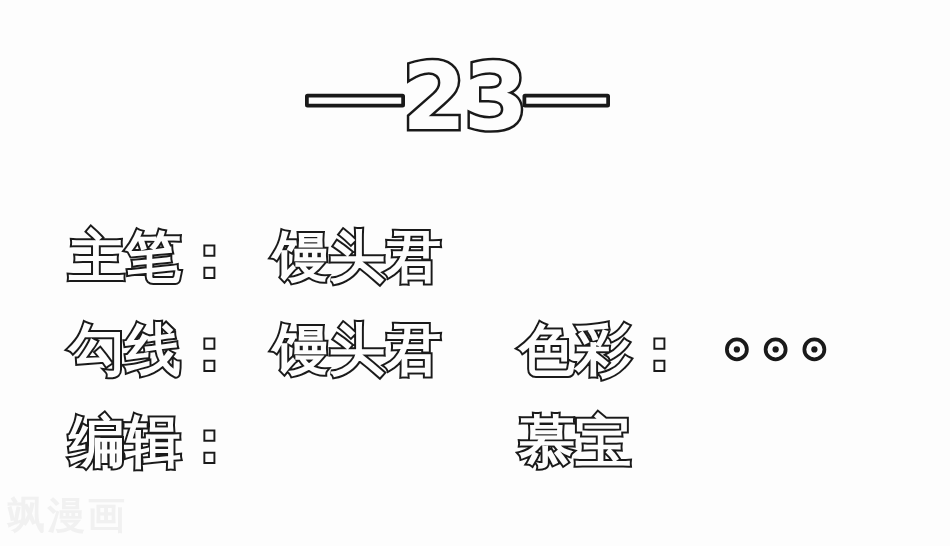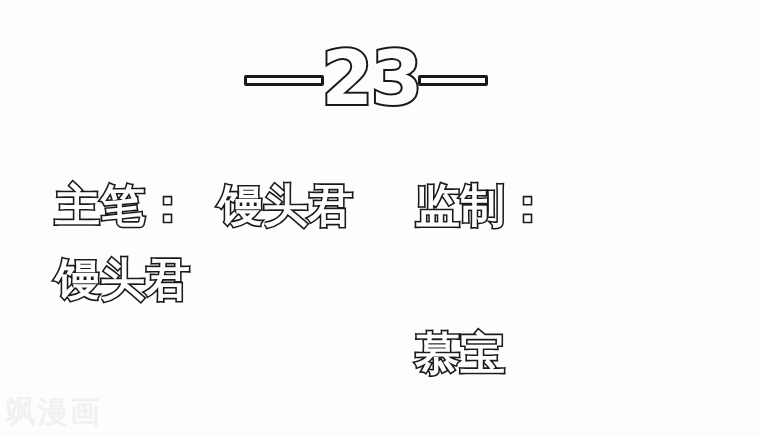--- a/index.html
+++ b/index.html
@@ -154,32 +154,41 @@
   </div>
 
   <div class="credits">
 
     <div class="credit-row">
       <div class="credit-cell col-left">
         <span class="credit-label">主笔：</span>
         <span class="credit-value">馒头君</span>
       </div>
       <div class="credit-cell col-right">
-        <span class="credit-label">监制：</span>
       </div>
     </div>
 
     <div class="credit-row">
       <div class="credit-cell col-left">
+        <span class="credit-label">勾线：</span>
         <span class="credit-value">馒头君</span>
+      </div>
+      <div class="credit-cell col-right">
+        <span class="credit-label">色彩：</span>
+        <span class="credit-value dots">
+          <span class="dot-mark"></span>
+          <span class="dot-mark"></span>
+          <span class="dot-mark"></span>
+        </span>
       </div>
     </div>
 
     <div class="credit-row">
       <div class="credit-cell col-left">
+        <span class="credit-label">编辑：</span>
       </div>
       <div class="credit-cell col-right">
         <span class="credit-value">慕宝</span>
       </div>
     </div>
 
   </div>
 
   <div class="watermark">飒漫画</div>
 

